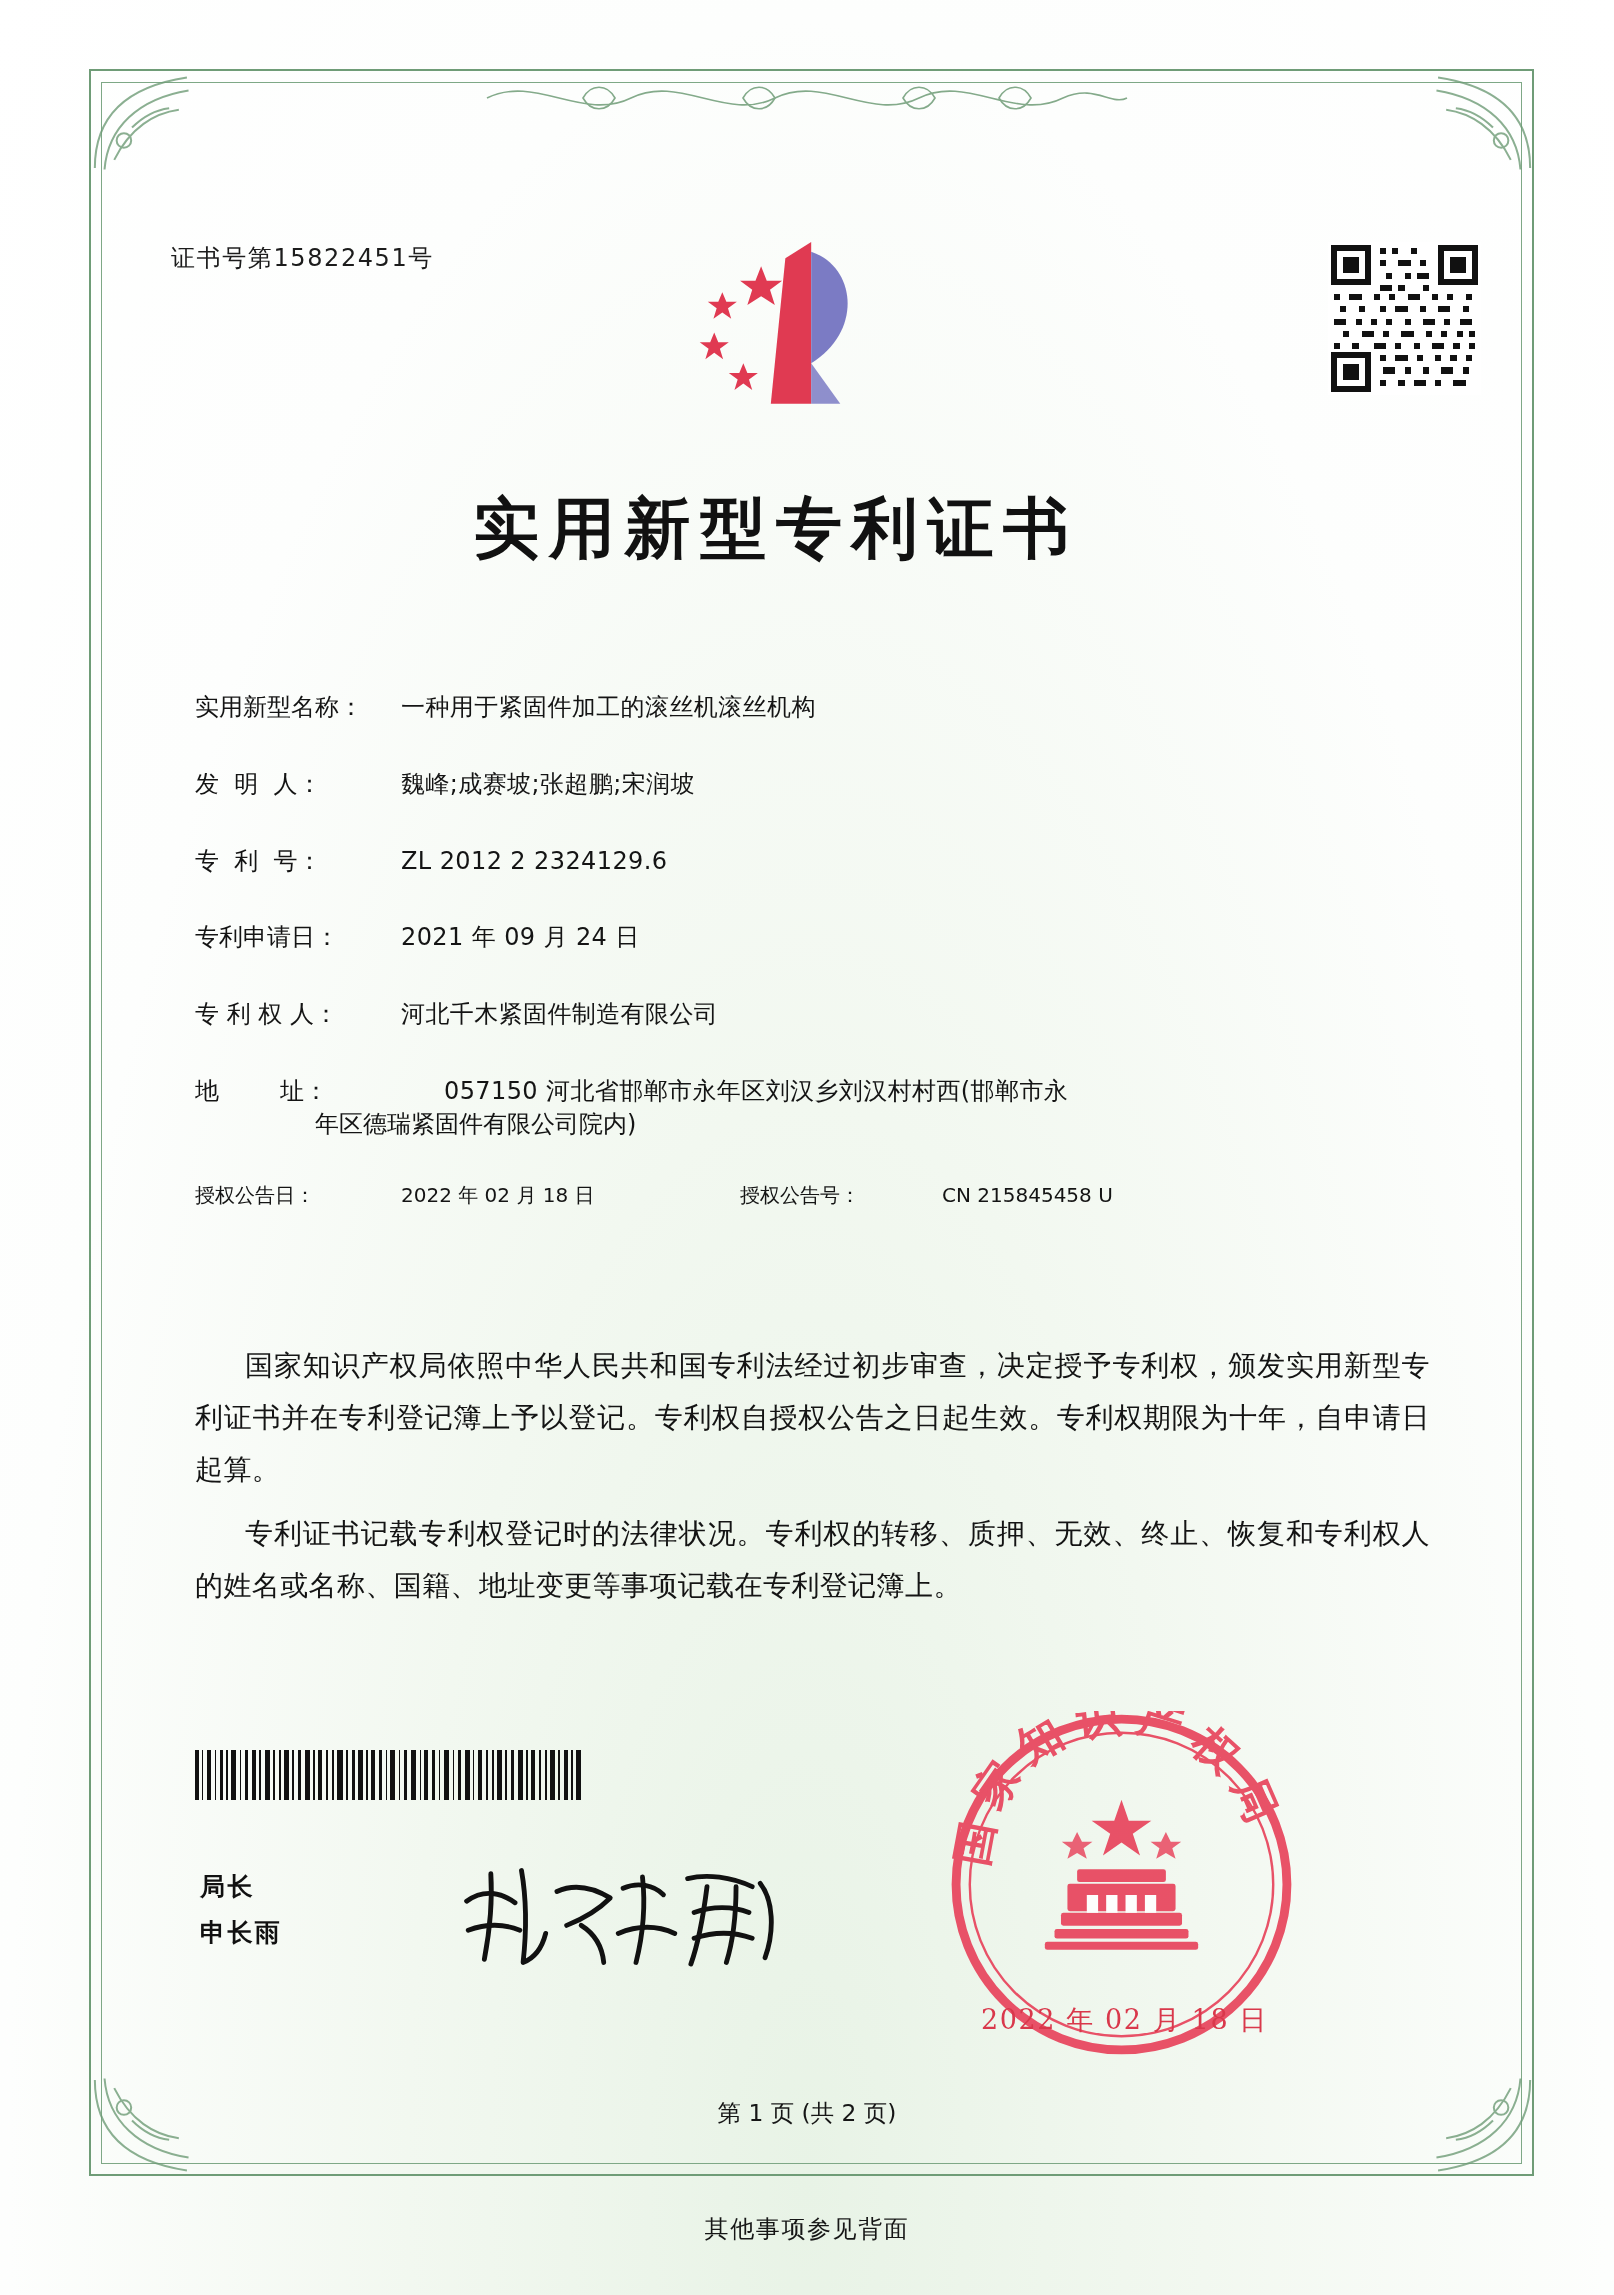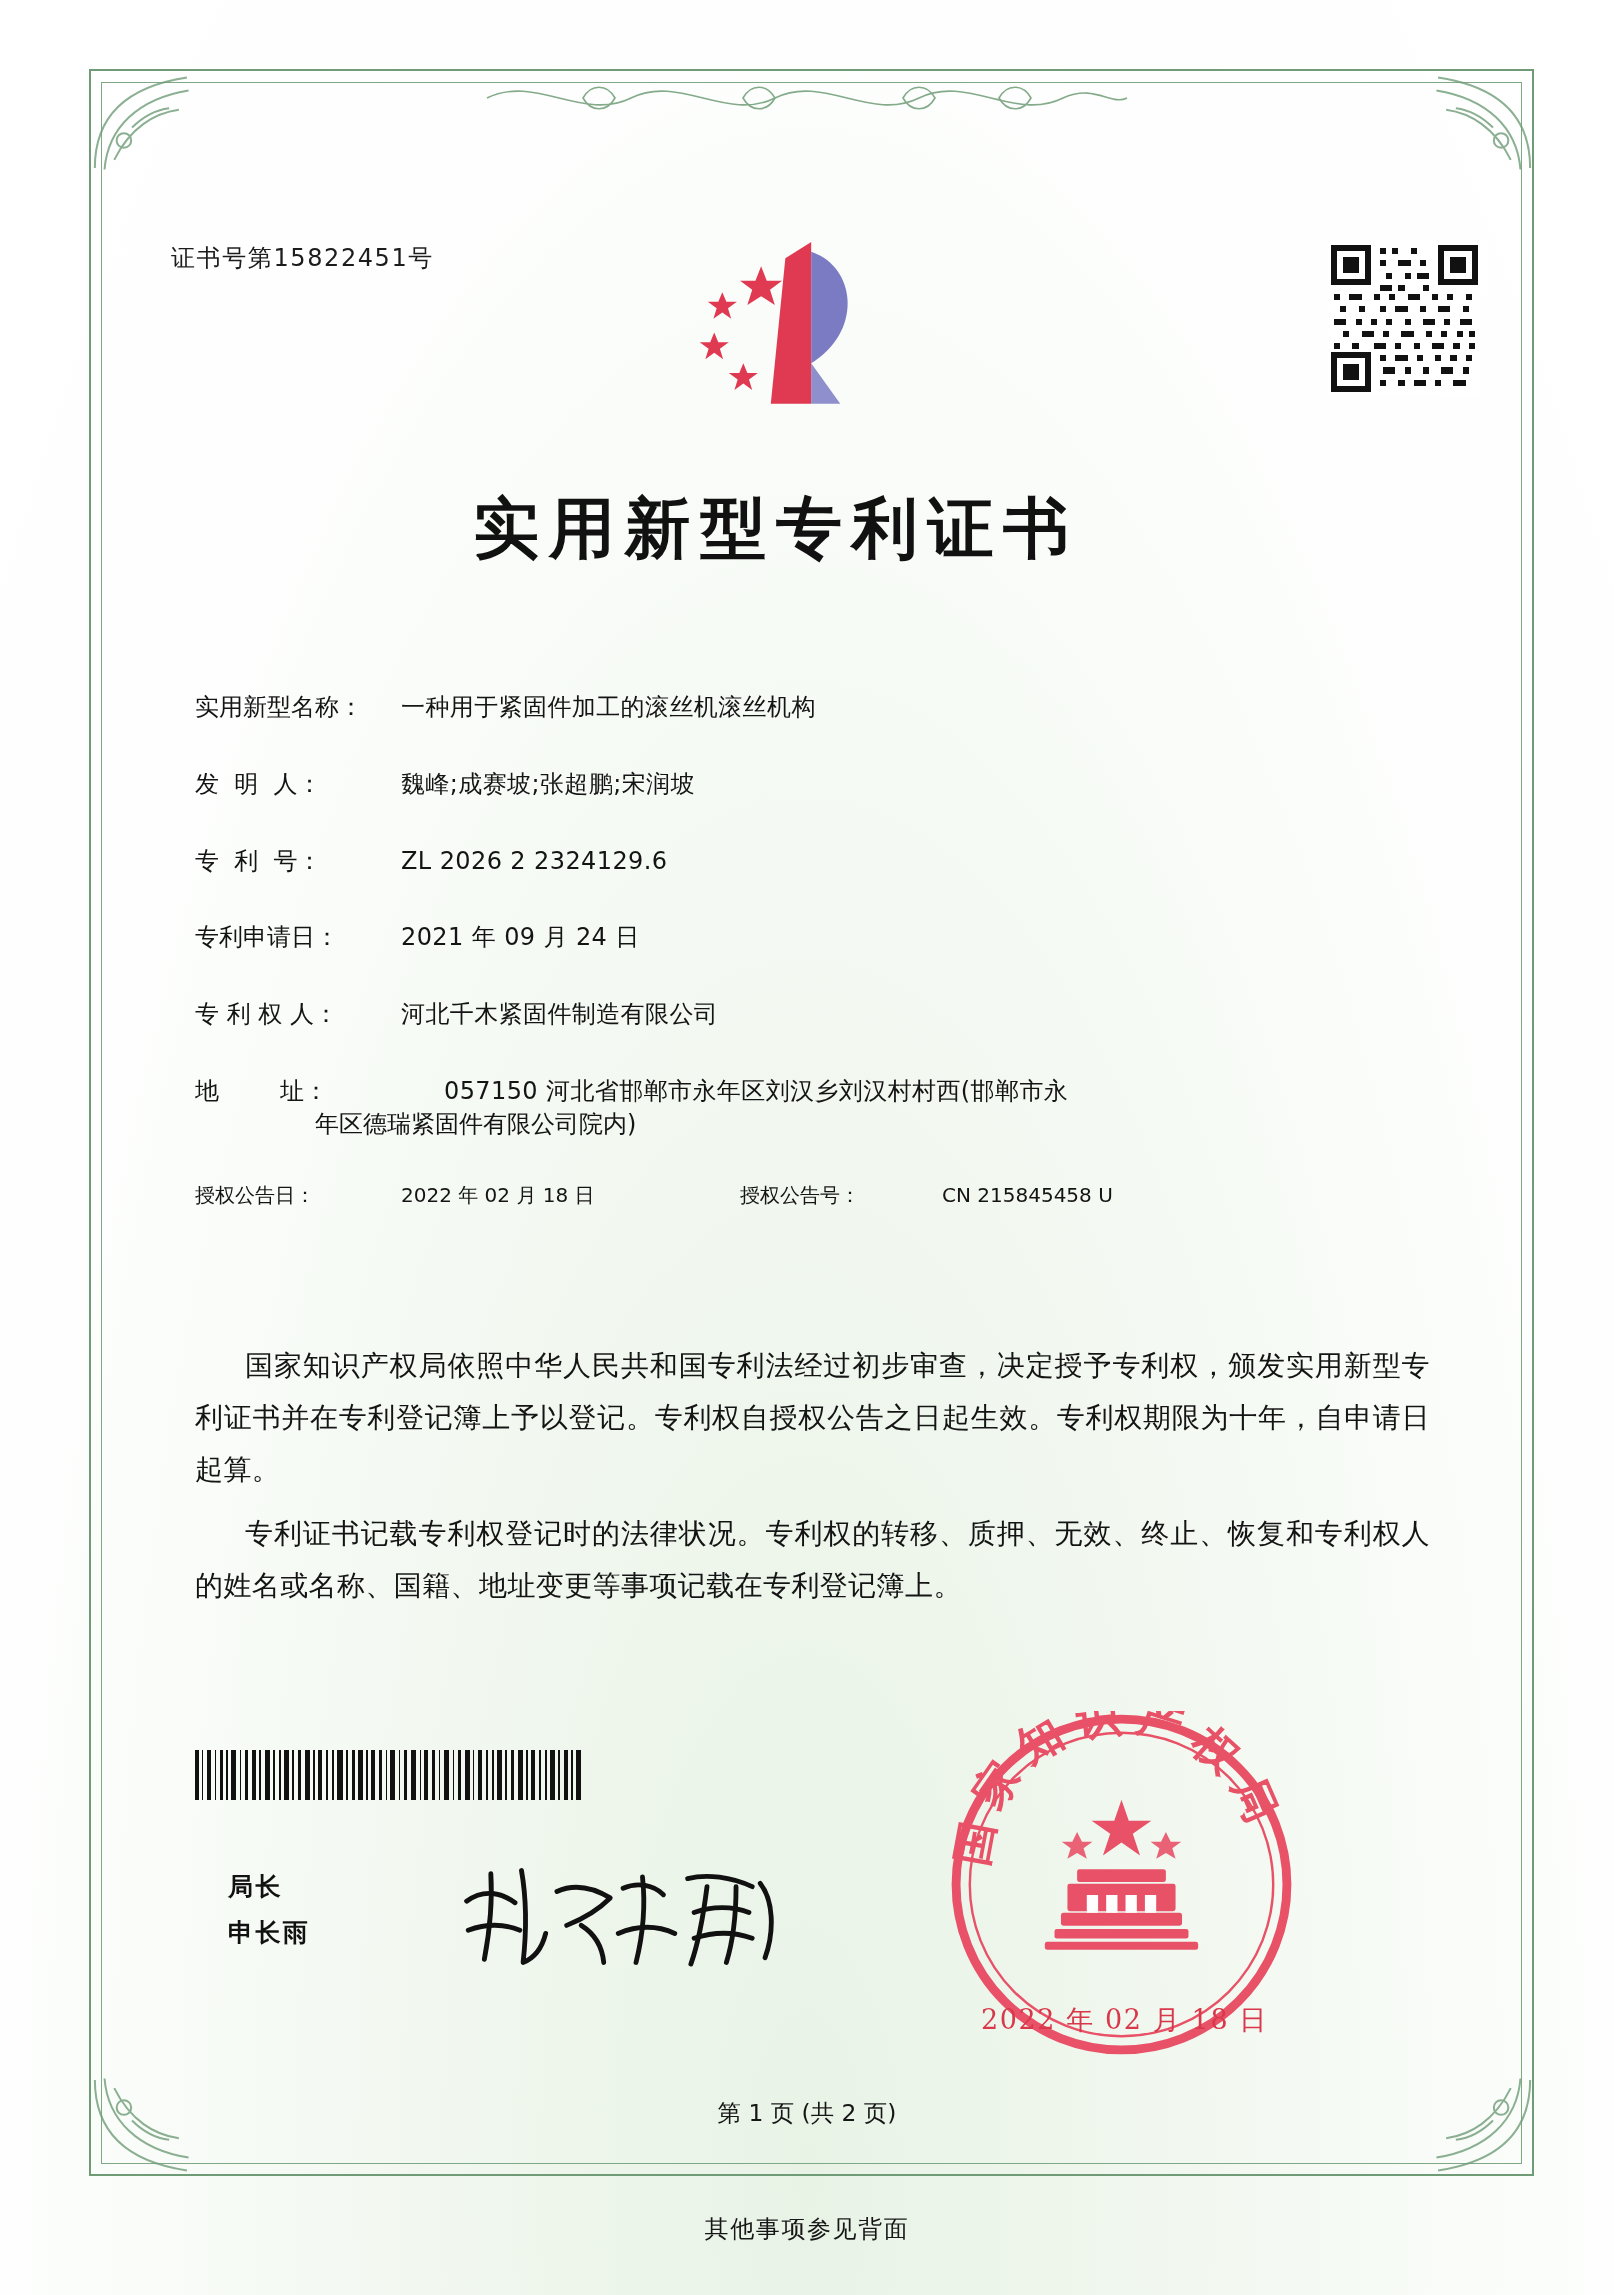--- a/index.html
+++ b/index.html
@@ -172,21 +172,20 @@
   
   .sig-block {
     position: absolute;
     left: 200px;
     top: 1864px;
     font-size: 25px;
     line-height: 1.85;
     color: #111;
     font-weight: bold;
     letter-spacing: 2.4px;
-    margin-left: 28px;
   }
   .signature {
     position: absolute;
     left: 452px;
     top: 1856px;
     width: 339px;
     height: 121px;
   }
 
   
@@ -388,21 +387,21 @@
       <div class="field-value">一种用于紧固件加工的滚丝机滚丝机构</div>
     </div>
 
     <div class="field-row">
       <div class="field-label">发  明  人：</div>
       <div class="field-value">魏峰;成赛坡;张超鹏;宋润坡</div>
     </div>
 
     <div class="field-row">
       <div class="field-label">专  利  号：</div>
-      <div class="field-value ltr">ZL 2026 2 2324129.6</div>
+      <div class="field-value ltr">ZL 2012 2 2324129.6</div>
     </div>
 
     <div class="field-row">
       <div class="field-label">专利申请日：</div>
       <div class="field-value">2021 年 09 月 24 日</div>
     </div>
 
     <div class="field-row">
       <div class="field-label">专 利 权 人：</div>
       <div class="field-value">河北千木紧固件制造有限公司</div>

